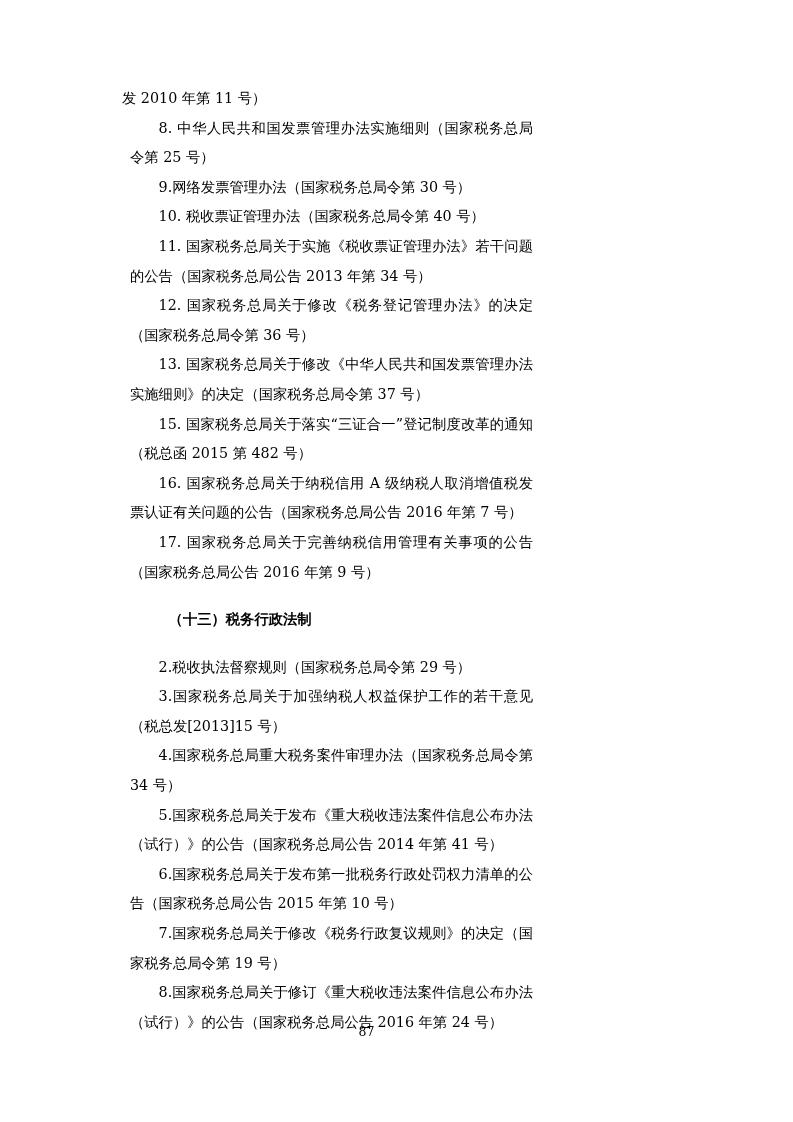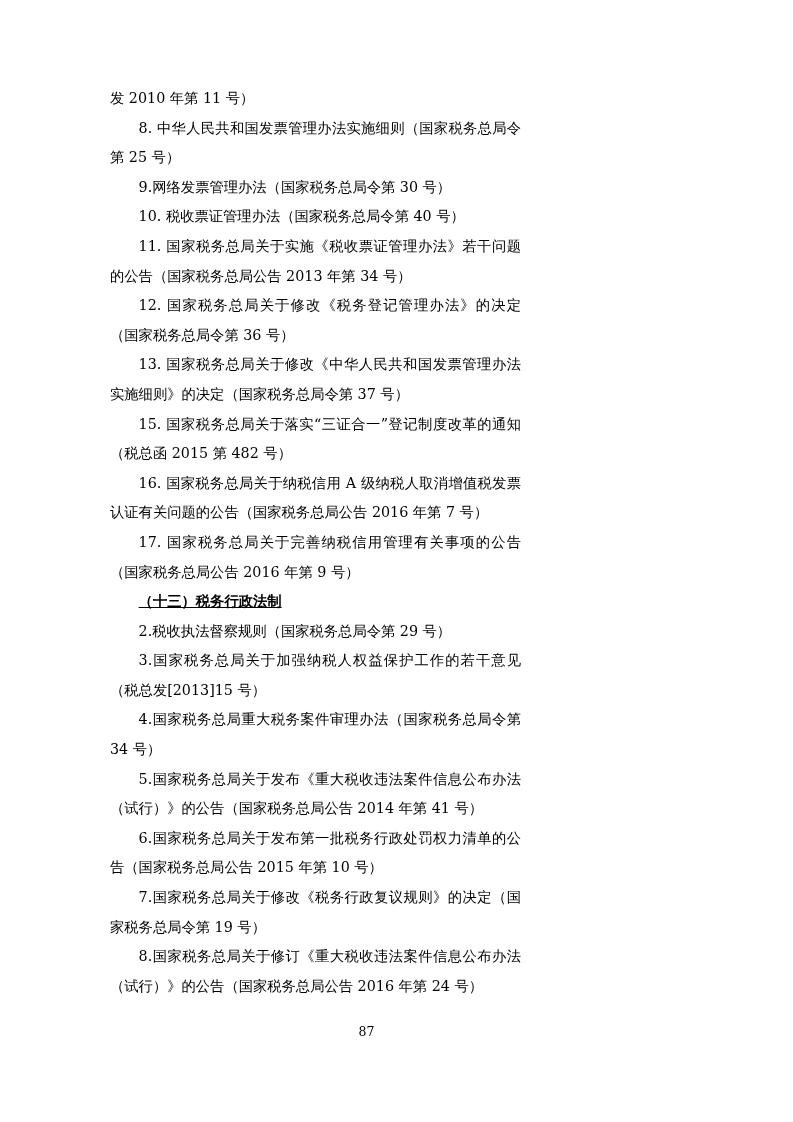--- a/index.html
+++ b/index.html
@@ -10,45 +10,45 @@
   body {
     width: 793px;
     height: 1122px;
     position: relative;
     font-family: "DejaVu Serif", "Liberation Serif", serif;
     color: #000000;
     overflow: hidden;
   }
   .page {
     position: absolute;
-    left: 0;
+    left: 12px;
     top: 0;
     width: 631px;
     height: 1122px;
     box-sizing: border-box;
     padding: 84px 110px 0 110px;
   }
   .doc-body {
     font-size: 14.3px;
     line-height: 29.6px;
     text-align: justify;
     text-justify: inter-ideograph;
   }
   .para {
     margin: 0;
     text-indent: 0;
   }
   .para.indent {
     text-indent: 2em;
+    margin-left: 8px;
   }
   .heading {
-    margin: 0;
+    margin: 18px;
     text-indent: 2em;
     font-weight: bold;
-    text-decoration: underline;
   }
   .page-number {
     position: absolute;
     left: 0;
     top: 1024px;
     width: 733px;
     text-align: center;
     font-size: 12.5px;
     font-family: "DejaVu Serif", "Liberation Serif", serif;
   }

